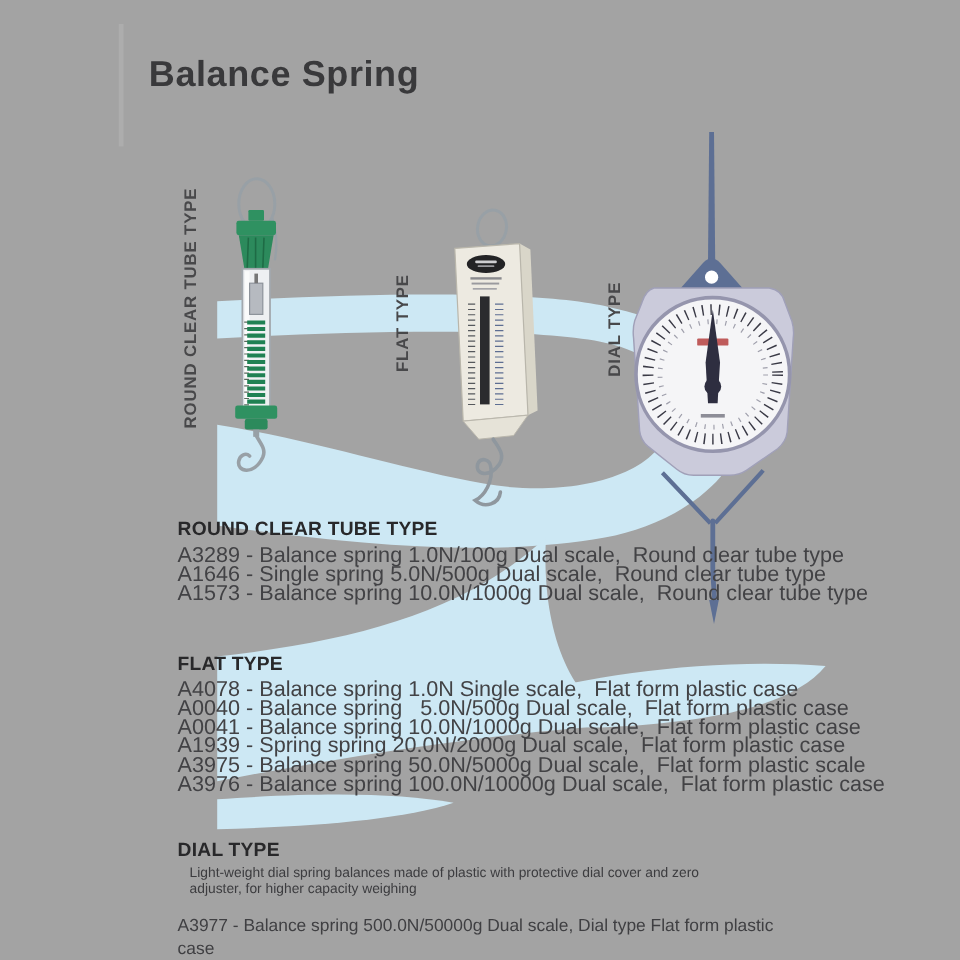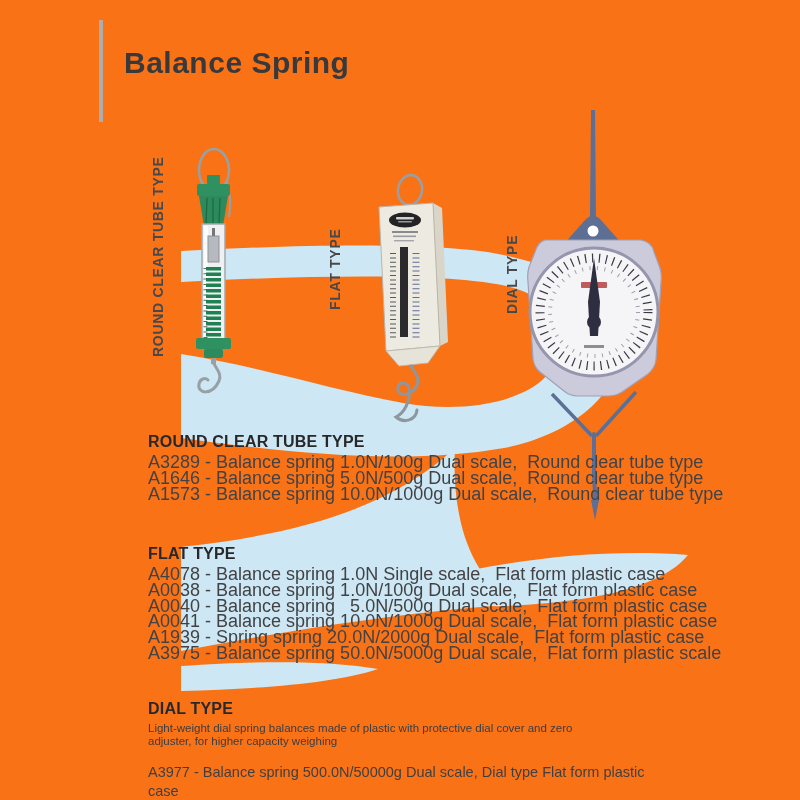--- a/index.html
+++ b/index.html
@@ -1,33 +1,33 @@
 <!DOCTYPE html>
 <html><head>
 <meta charset="utf-8">
 <style>
   html,body{margin:0;padding:0;background:#fff;}
-  .page{position:relative;width:800px;height:800px;background:#f97316;overflow:hidden;
+  .page{position:relative;width:800px;height:800px;background:#a3a3a3;overflow:hidden;
         font-family:"Liberation Sans", sans-serif;color:#424245;}
   .art{position:absolute;left:0;top:0;z-index:0;}
   .title-bar{position:absolute;left:99px;top:20px;width:4px;height:102px;background:#adadad;z-index:2;}
   .page-title{position:absolute;left:124px;top:26px;font-size:30px;font-weight:bold;
               color:#39393b;letter-spacing:.5px;z-index:2;}
   .vlabel{position:absolute;font-size:14px;font-weight:bold;color:#48484a;letter-spacing:.7px;
           white-space:nowrap;transform:rotate(-90deg);transform-origin:0 0;z-index:2;}
   .vlabel.round{left:150px;top:357px;}
   .vlabel.flat{left:327px;top:310px;}
   .vlabel.dial{left:504px;top:314px;}
   .section{position:absolute;left:148px;z-index:2;}
   .section.round{top:433px;}
   .section.flat{top:545px;}
   .section.dial{top:700px;}
   .sec-heading{font-size:16px;font-weight:bold;color:#28282a;letter-spacing:.2px;margin:0 0 4px 0;}
   .row{font-size:18px;line-height:15.8px;color:#424245;white-space:pre;}
-  .dial-desc{font-size:11.5px;line-height:13px;color:#3c3c3f;width:452px;margin-top:1px;}
+  .dial-desc{font-size:11.5px;line-height:13px;color:#3c3c3f;width:452px;margin-top:1px;margin-left:10px;}
   .dial-item{font-size:14.5px;line-height:19px;color:#3f3f42;width:505px;margin-top:15px;white-space:normal;}
 </style>
 </head>
 <body>
 
 <div class="page">
 
   <svg class="art" width="800" height="800" viewBox="0 0 800 800">
 
     <g>
@@ -102,32 +102,32 @@
   <div class="title-bar"></div>
   <h1 class="page-title">Balance Spring</h1>
 
   <div class="vlabel round">ROUND CLEAR TUBE TYPE</div>
   <div class="vlabel flat">FLAT TYPE</div>
   <div class="vlabel dial">DIAL  TYPE</div>
 
   <div class="section round">
     <div class="sec-heading">ROUND CLEAR TUBE TYPE</div>
     <div class="row">A3289 - Balance spring 1.0N/100g Dual scale,  Round clear tube type</div>
-    <div class="row">A1646 - Balance spring 5.0N/500g Dual scale,  Round clear tube type</div>
+    <div class="row">A1646 - Single spring 5.0N/500g Dual scale,  Round clear tube type</div>
     <div class="row">A1573 - Balance spring 10.0N/1000g Dual scale,  Round clear tube type</div>
   </div>
 
   <div class="section flat">
     <div class="sec-heading">FLAT TYPE</div>
     <div class="row">A4078 - Balance spring 1.0N Single scale,  Flat form plastic case</div>
-    <div class="row">A0038 - Balance spring 1.0N/100g Dual scale,  Flat form plastic case</div>
     <div class="row">A0040 - Balance spring   5.0N/500g Dual scale,  Flat form plastic case</div>
     <div class="row">A0041 - Balance spring 10.0N/1000g Dual scale,  Flat form plastic case</div>
     <div class="row">A1939 - Spring spring 20.0N/2000g Dual scale,  Flat form plastic case</div>
     <div class="row">A3975 - Balance spring 50.0N/5000g Dual scale,  Flat form plastic scale</div>
+    <div class="row">A3976 - Balance spring 100.0N/10000g Dual scale,  Flat form plastic case</div>
   </div>
 
   <div class="section dial">
     <div class="sec-heading">DIAL TYPE</div>
     <div class="dial-desc">Light-weight dial spring balances made of plastic with protective dial cover and zero adjuster, for higher capacity weighing</div>
     <div class="dial-item">A3977 - Balance spring 500.0N/50000g Dual scale, Dial type Flat form plastic case</div>
   </div>
 
 </div>
 

